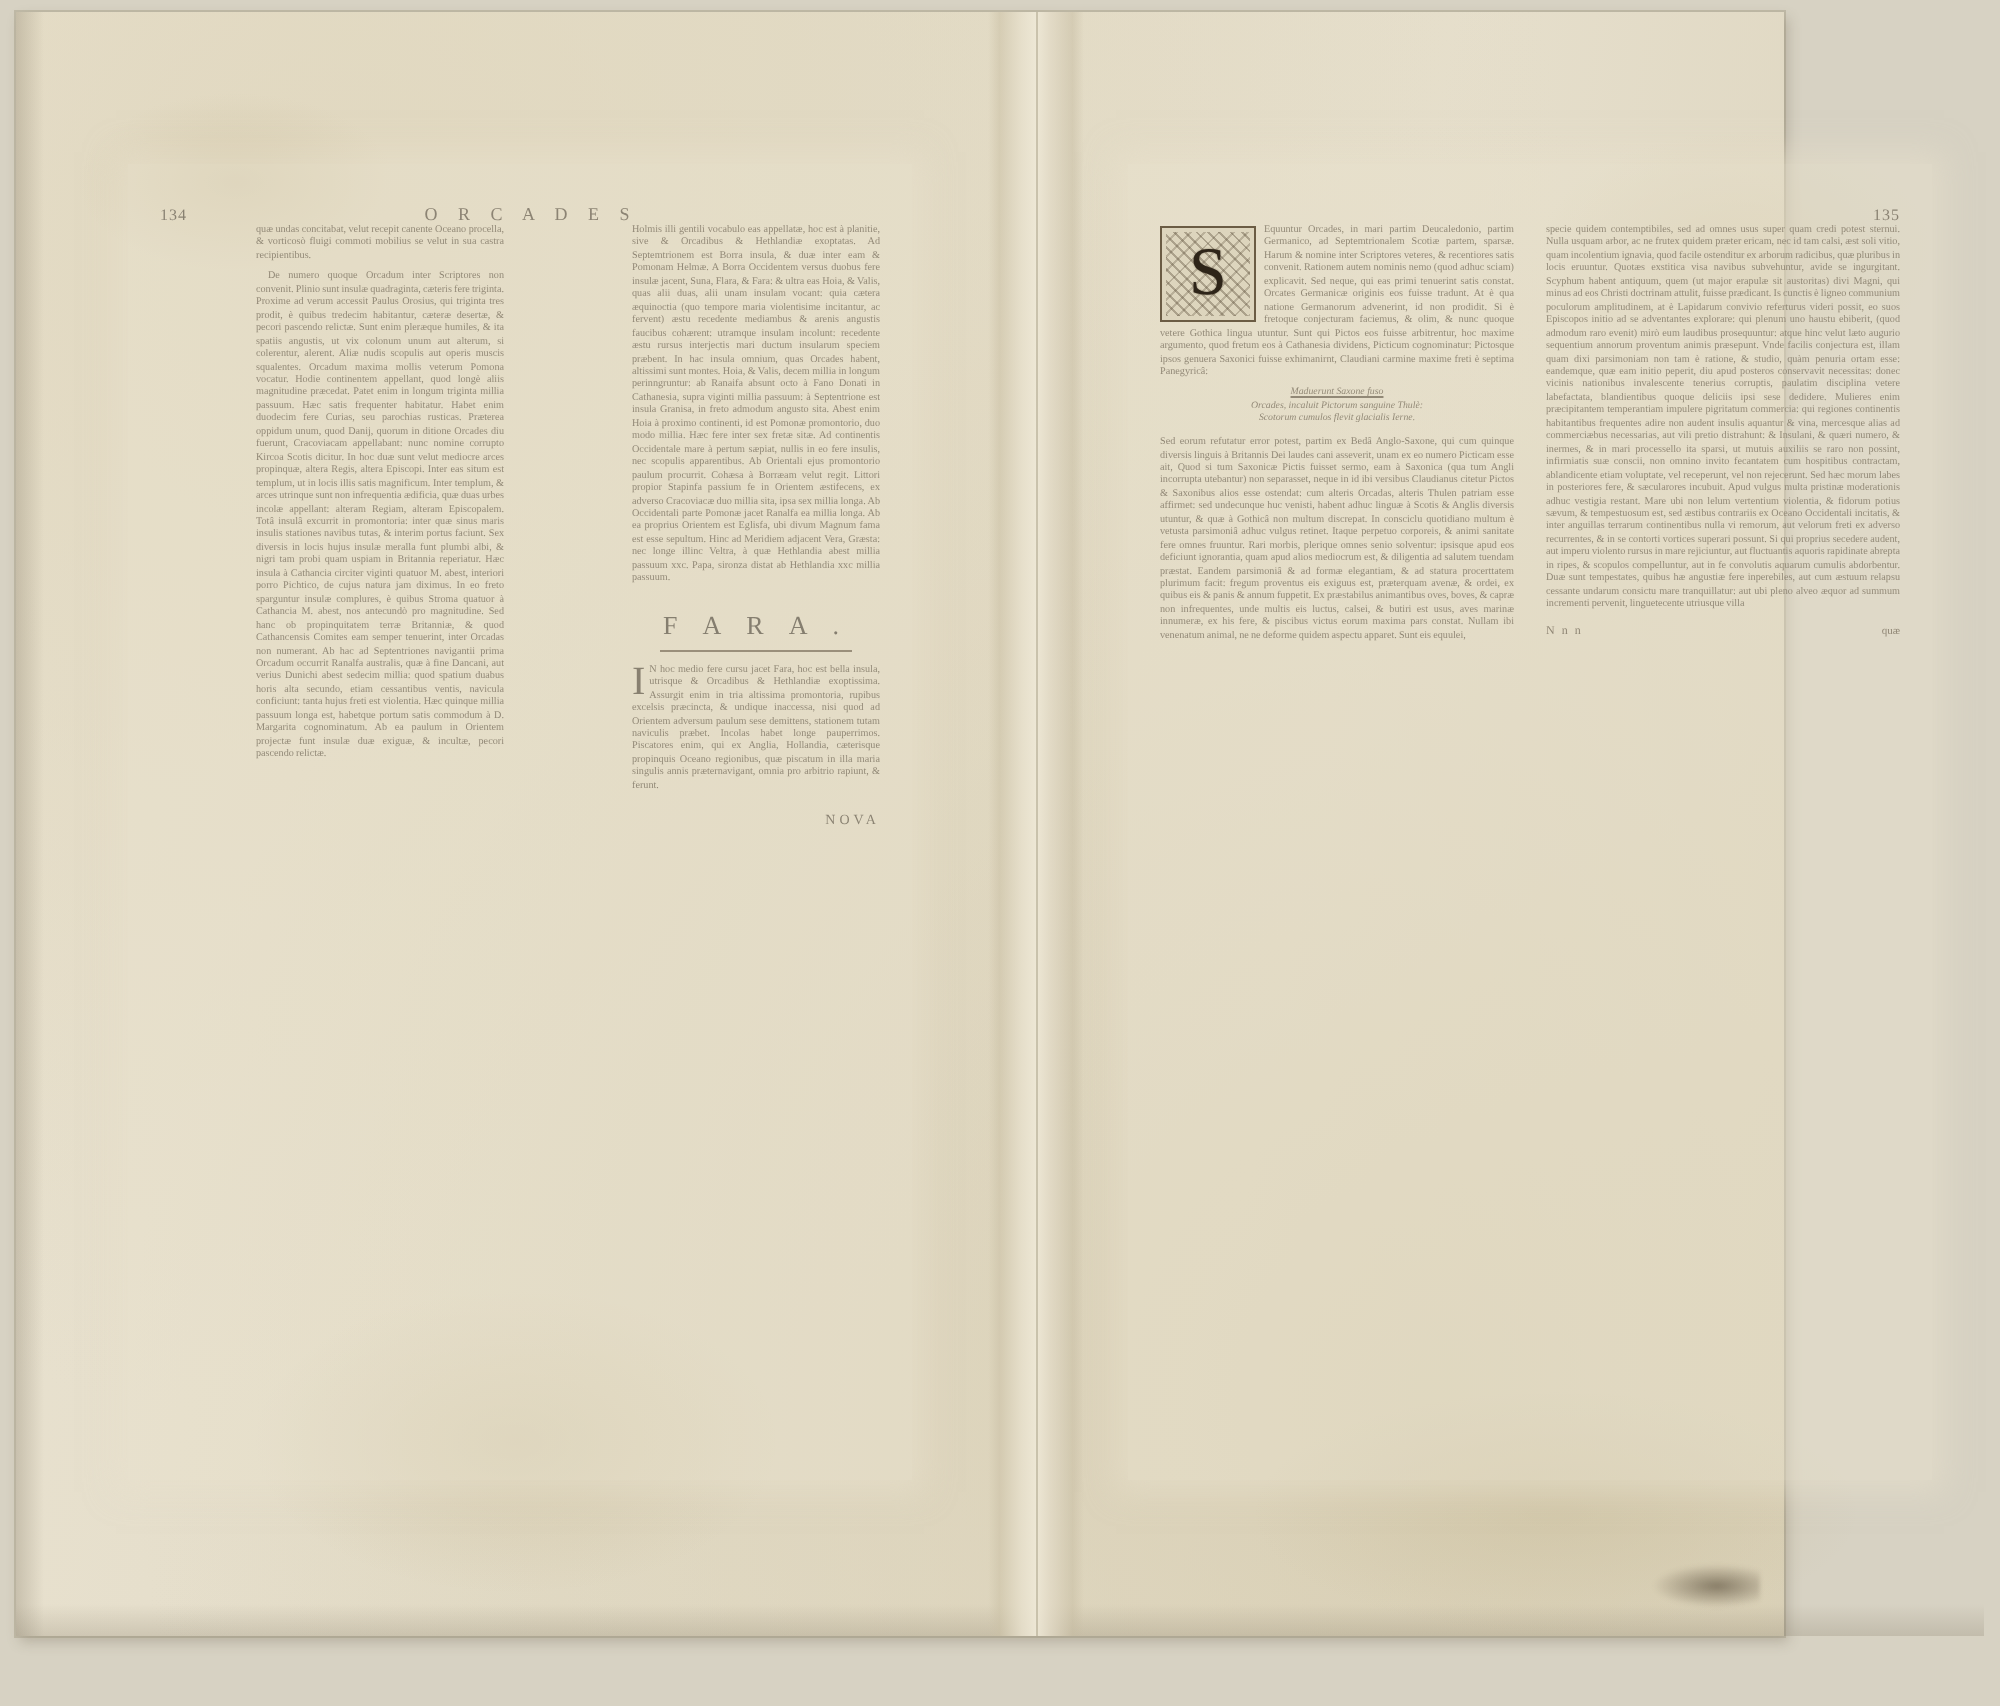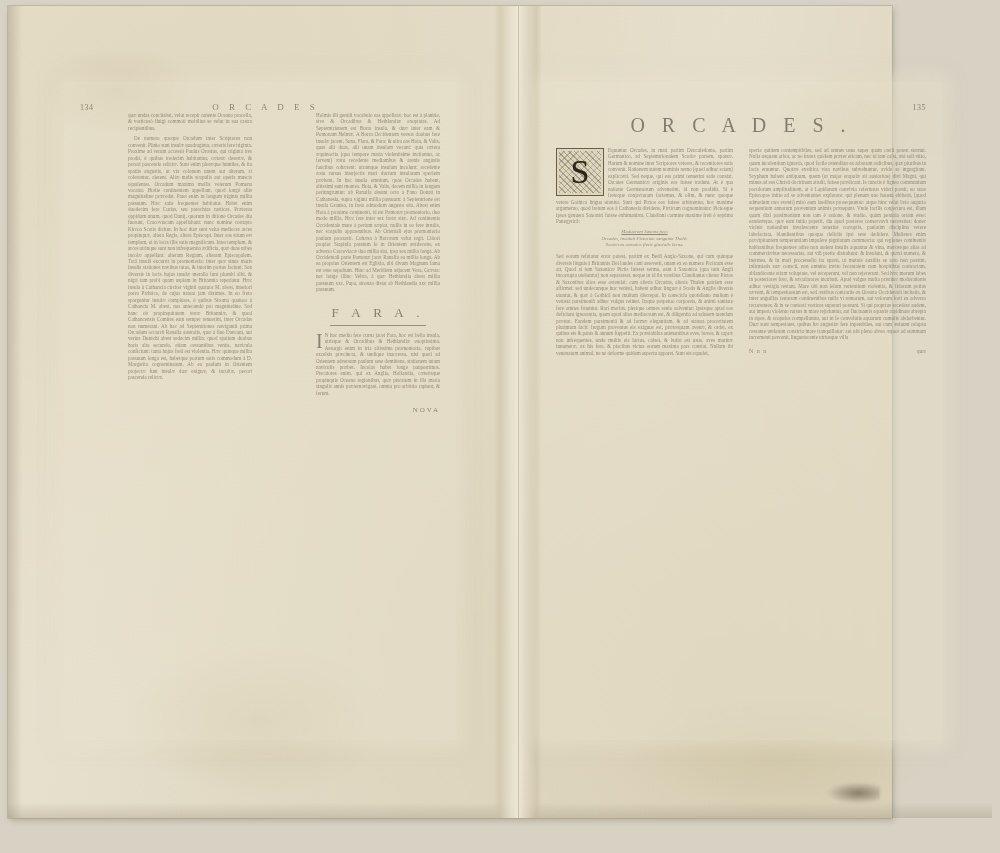--- a/index.html
+++ b/index.html
@@ -68,21 +68,21 @@
     position: absolute; left: 0; bottom: 0; width: 984px; height: 16px;
     background: linear-gradient(0deg, rgba(120,110,90,0.22), rgba(120,110,90,0));
   }
 
   
   .leaf {
     position: absolute;
     background: transparent;
   }
   .leaf-left  { left: 72px;  top: 90px;  width: 360px; height: 630px; }
-  .leaf-right { left: 548px; top: 90px;  width: 370px; height: 630px; }
+  .leaf-right { left: 572px; top: 90px;  width: 370px; height: 630px; }
 
   .plate-tone {
     position: absolute;
     inset: -14px -16px;
     background: rgba(233,226,206,0.45);
     box-shadow: 0 0 14px 6px rgba(233,226,206,0.5);
     pointer-events: none;
   }
 
   .folio {
@@ -280,21 +280,20 @@
     <div class="gutter-line"></div>
 
     <div class="leaf leaf-right">
       <div class="plate-tone"></div>
 
       <div class="head-row">
         <span class="folio">&nbsp;</span>
         <span class="folio">135</span>
       </div>
 
-      <div class="big-title">O R C A D E S .</div>
 
       <div class="cols">
         <div class="col-r">
           <div class="initial-block">
             <div class="orn"></div>
             <div class="letter">S</div>
           </div>
           <div class="body-text">
             <p class="noind">Equuntur Orcades, in mari partim Deucaledonio, partim Germanico, ad Septemtrionalem Scotiæ partem, sparsæ. Harum &amp; nomine inter Scriptores veteres, &amp; recentiores satis convenit. Rationem autem nominis nemo (quod adhuc sciam) explicavit. Sed neque, qui eas primi tenuerint satis constat. Orcates Germanicæ originis eos fuisse tradunt. At è qua natione Germanorum advenerint, id non prodidit. Si è fretoque conjecturam faciemus, &amp; olim, &amp; nunc quoque vetere Gothica lingua utuntur. Sunt qui Pictos eos fuisse arbitrentur, hoc maxime argumento, quod fretum eos à Cathanesia dividens, Picticum cognominatur: Pictosque ipsos genuera Saxonici fuisse exhimanirnt, Claudiani carmine maxime freti è septima Panegyricâ:</p>
           </div>

